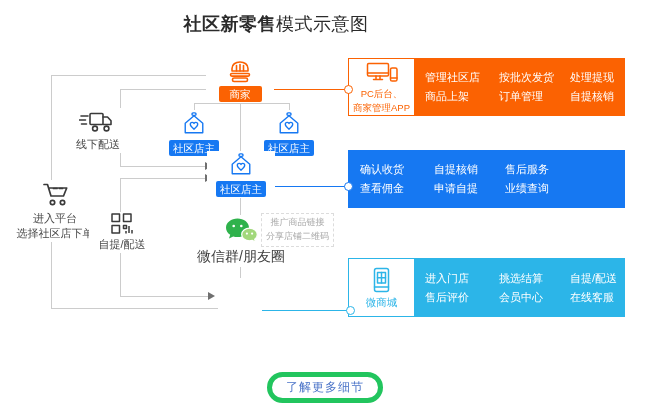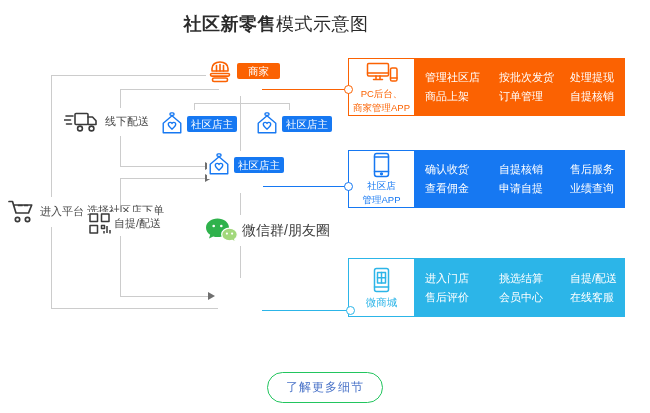--- a/index.html
+++ b/index.html
@@ -9,41 +9,41 @@
   .title{position:absolute;left:86px;top:12px;width:380px;text-align:center;
          font-size:18px;color:#2b2b2b;letter-spacing:.5px;}
   .title .b{font-weight:bold;}
   
   .hl{position:absolute;height:1px;background:#cccccc;z-index:1;}
   .vl{position:absolute;width:1px;background:#cccccc;z-index:1;}
   .arr{position:absolute;width:0;height:0;border-top:4px solid transparent;
        border-bottom:4px solid transparent;border-left:7px solid #6f6f6f;z-index:2;}
   .ring{position:absolute;width:7px;height:7px;border-radius:50%;background:#fff;z-index:4;}
   
-  .node{position:absolute;display:flex;align-items:center;
+  .node{position:absolute;display:flex;flex-direction:column;align-items:center;
         gap:3px;background:#fff;z-index:3;padding:1px 0;}
   .badge{color:#fff;font-size:10.5px;line-height:1;padding:2.5px 4px;border-radius:2px;
          white-space:nowrap;text-align:center;}
   .badge.wide{padding:2.5px 11px;}
   .nlabel{font-size:11px;color:#4a4a4a;line-height:1.25;text-align:center;white-space:nowrap;}
   .tipbox{position:absolute;left:261px;top:213px;width:71px;z-index:3;background:#fff;
           border:1px dashed #dcdcdc;color:#a9a9a9;font-size:9px;line-height:1.55;
           text-align:center;padding:2px 0;}
   
   .panel{position:absolute;left:348px;width:277px;height:58px;box-sizing:border-box;
          border:1px solid var(--c);background:var(--c);display:flex;z-index:3;}
   .pbox{width:65px;background:#fff;display:flex;flex-direction:column;align-items:center;
         justify-content:center;gap:3px;color:var(--c);}
   .pbox .pl{font-size:9.5px;line-height:1.15;white-space:nowrap;}
   .pbox .pl.big{font-size:10.5px;}
   .pfill{flex:1;display:grid;grid-template-columns:74px 71px 1fr;align-content:center;
          row-gap:8px;padding-left:11px;color:#fff;font-size:11px;line-height:1;}
   
   .more-btn{position:absolute;left:267px;top:372px;width:116px;height:31px;background:#fff;
-            border:1px solid #22c55e;border-radius:16px;color:#4a73c8;font-size:12px;
+            border:5px solid #22c55e;border-radius:16px;color:#4a73c8;font-size:12px;
             display:flex;align-items:center;justify-content:center;cursor:pointer;
             font-family:inherit;letter-spacing:1px;}
   svg{display:block;}
 </style>
 </head>
 <body>
 
 <div id="stage">
 
   <div class="title">
@@ -73,21 +73,21 @@
   <div class="vl" style="left:240px;top:103px;height:53px"></div>
   <div class="vl" style="left:240px;top:193px;height:85px"></div>
 
   <div class="hl" style="left:262px;top:89px;width:86px;background:#fb6202"></div>
   <div class="ring" style="left:344px;top:85px;border:1px solid #fb6202"></div>
   <div class="hl" style="left:263px;top:186px;width:85px;background:#1678f2"></div>
   <div class="ring" style="left:344px;top:182px;border:1px solid #1678f2"></div>
   <div class="hl" style="left:262px;top:310px;width:88px;background:#2cb5e8"></div>
   <div class="ring" style="left:346px;top:306px;border:1px solid #2cb5e8"></div>
 
-  <div class="node" style="left:3px;top:197px;width:104px">
+  <div class="node" style="left:3px;top:180px;width:104px">
     <span>
       <svg width="34" height="28" viewBox="0 0 34 28" fill="none" stroke="#3a3a3a" stroke-width="1.7" stroke-linecap="round" stroke-linejoin="round">
         <path d="M6 3.5h3.5L13 15h12.5l3.2-8H11"></path>
         <path d="M15.5 7.5h3.5M21.5 7.5h3"></path>
         <circle cx="14.5" cy="21.5" r="2.2"></circle>
         <circle cx="24.5" cy="21.5" r="2.2"></circle>
       </svg>
     </span>
     <span class="nlabel">进入平台</span>
     <span class="nlabel" style="margin-top:-2px">选择社区店下单</span>
@@ -171,20 +171,24 @@
         <circle cx="10.7" cy="10" r="1.3" fill="#fff"></circle>
         <circle cx="18.3" cy="10" r="1.3" fill="#fff"></circle>
         <path d="M26.5 12.2c-4.3 0-7.8 2.8-7.8 6.3 0 3.5 3.5 6.3 7.8 6.3 1 0 2-.2 2.9-.4l3.2 1.6-.9-2.7c1.6-1.2 2.6-2.9 2.6-4.8 0-3.5-3.5-6.3-7.8-6.3z" fill="#a2d87b" stroke="#fff" stroke-width="1.2"></path>
         <circle cx="23.9" cy="17.6" r="1.1" fill="#fff"></circle>
         <circle cx="29.1" cy="17.6" r="1.1" fill="#fff"></circle>
       </svg>
     </span>
     <span class="nlabel" style="font-size:14px;color:#3f3f3f">微信群/朋友圈</span>
   </div>
 
+  <div class="tipbox">
+    <div>推广商品链接</div>
+    <div>分享店铺二维码</div>
+  </div>
 
 
   <div class="panel" style="top:58px;--c:#fb6202">
     <div class="pbox">
       <span>
         <svg width="32" height="25" viewBox="0 0 32 25" fill="none" stroke="#fb6202" stroke-width="1.5" stroke-linecap="round" stroke-linejoin="round">
           <rect x="1.5" y="2.5" width="21" height="12.5" rx="1.2"></rect>
           <path d="M1.5 12h21"></path>
           <path d="M10 15v3.5M14 15v3.5M7.5 18.5h9"></path>
           <rect x="24.5" y="7" width="6.5" height="13" rx="1.6"></rect>
@@ -198,31 +202,20 @@
       <span>管理社区店</span>
       <span>按批次发货</span>
       <span>处理提现</span>
       <span>商品上架</span>
       <span>订单管理</span>
       <span>自提核销</span>
     </div>
   </div>
 
   <div class="panel" style="top:150px;--c:#1678f2">
-    <div class="pbox">
-      <span>
-        <svg width="17" height="26" viewBox="0 0 17 26" fill="none" stroke="#1678f2" stroke-width="1.5" stroke-linecap="round" stroke-linejoin="round">
-          <rect x="1.5" y="1.5" width="14" height="23" rx="2.2"></rect>
-          <path d="M1.5 5h14M1.5 19.5h14"></path>
-          <circle cx="8.5" cy="21.8" r="0.9"></circle>
-        </svg>
-      </span>
-      <span class="pl">社区店</span>
-      <span class="pl">管理APP</span>
-    </div>
     <div class="pfill">
       <span>确认收货</span>
       <span>自提核销</span>
       <span>售后服务</span>
       <span>查看佣金</span>
       <span>申请自提</span>
       <span>业绩查询</span>
     </div>
   </div>
 

